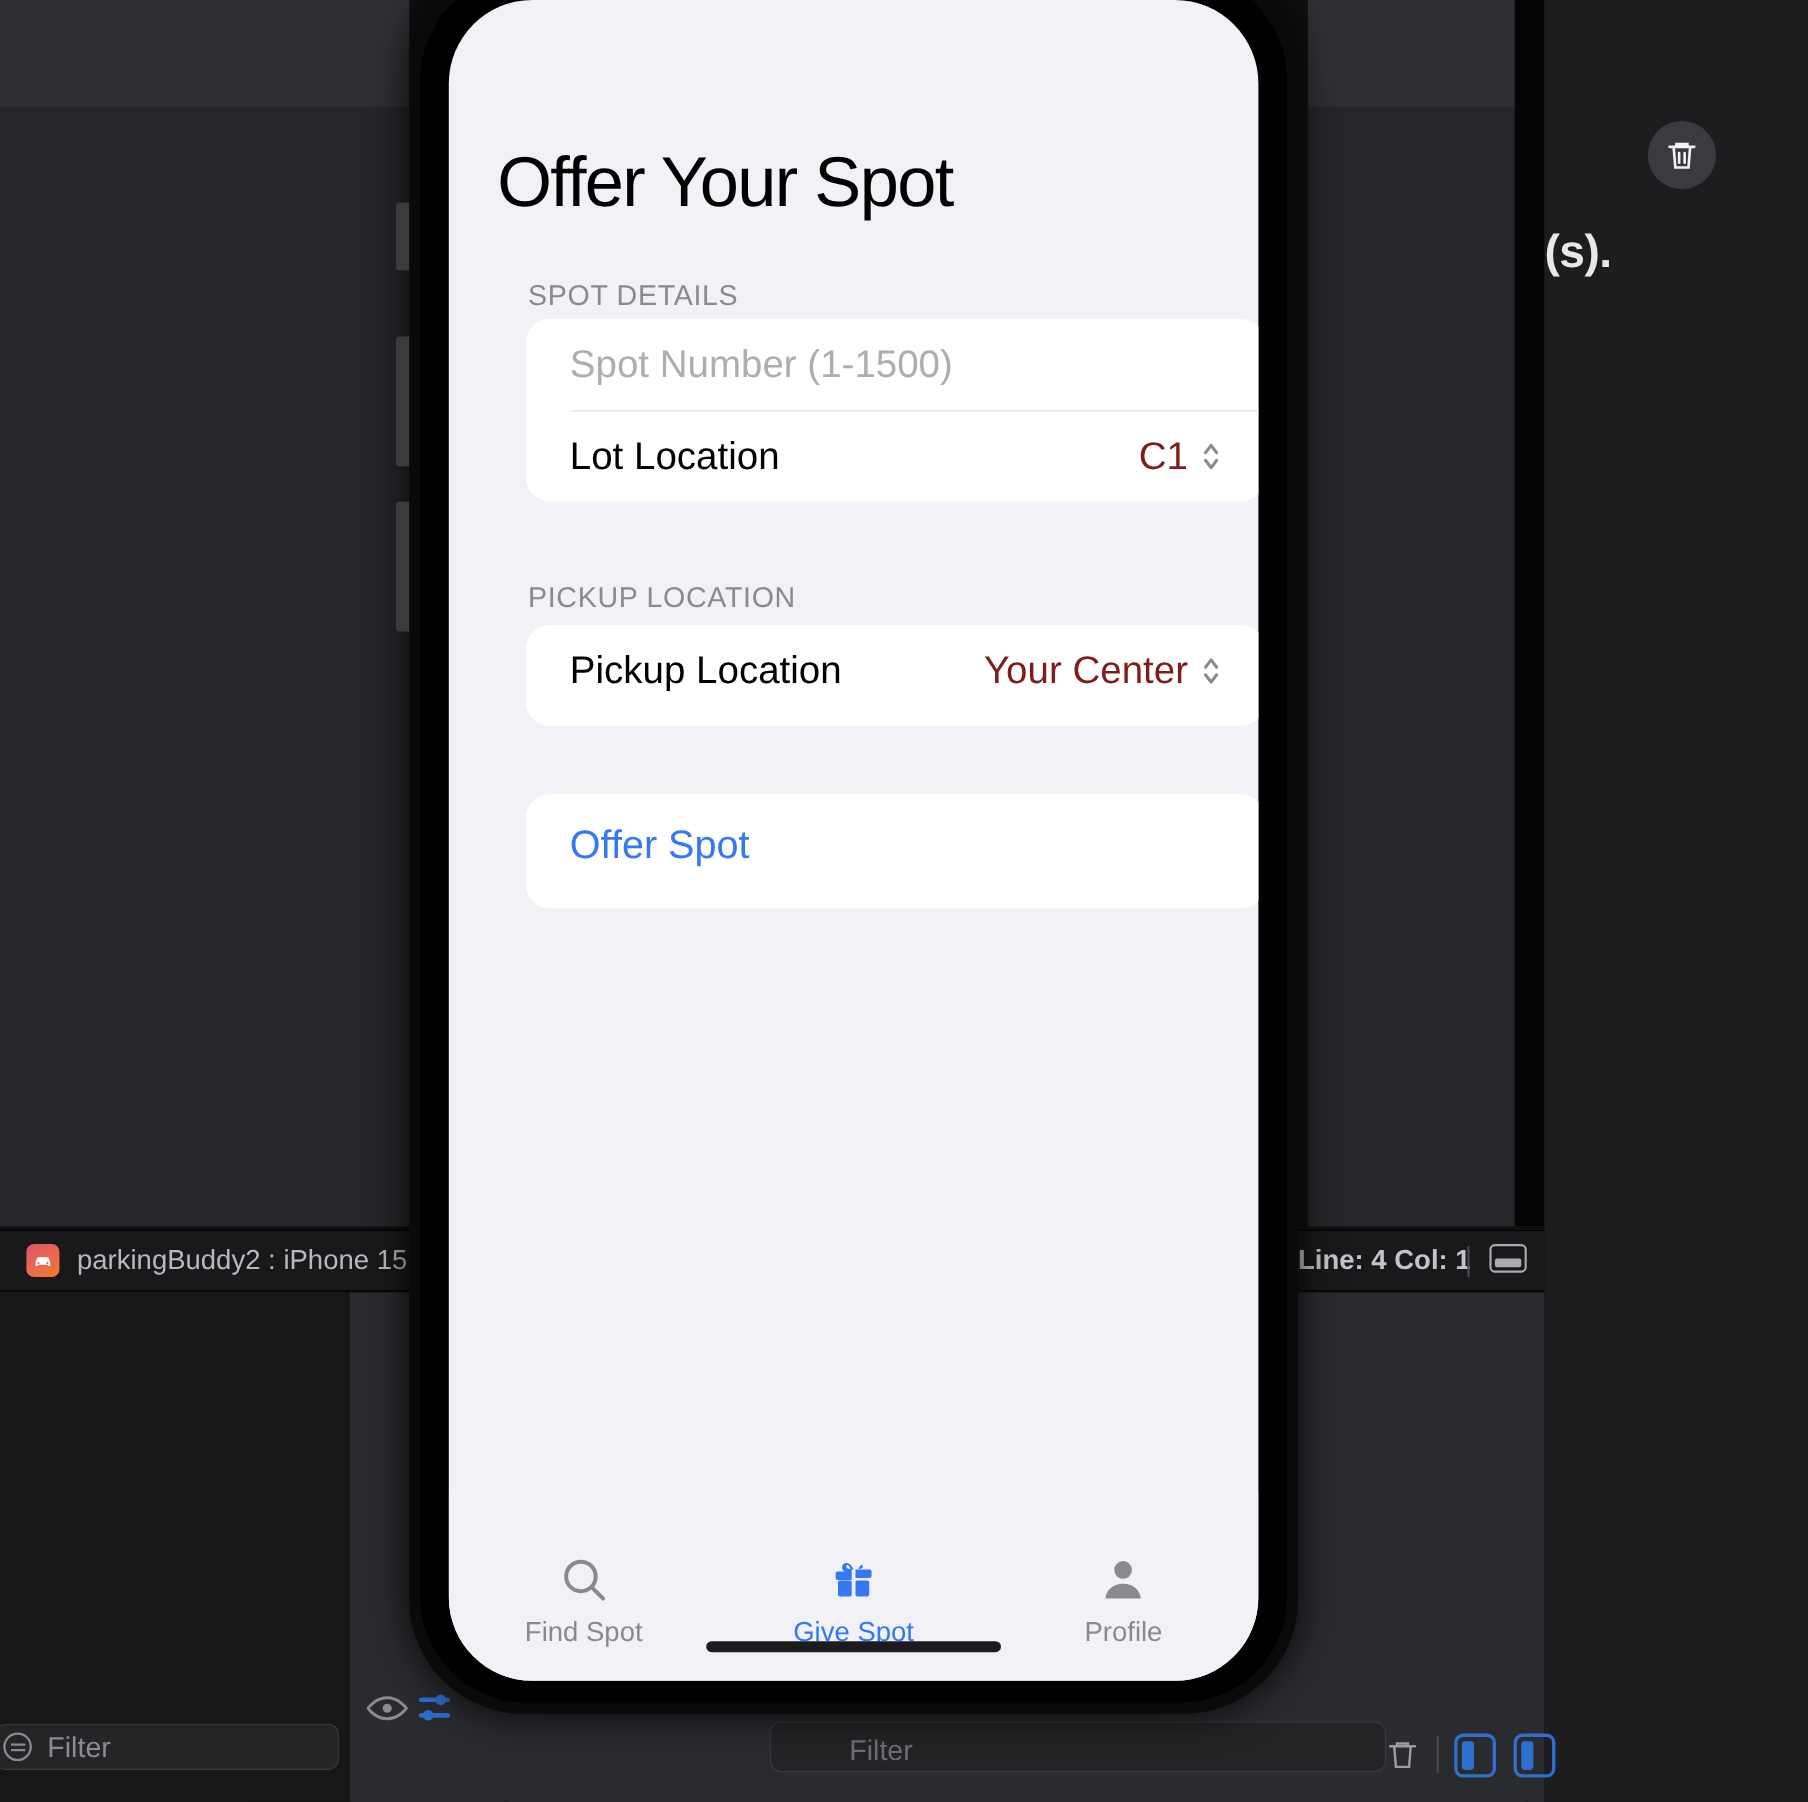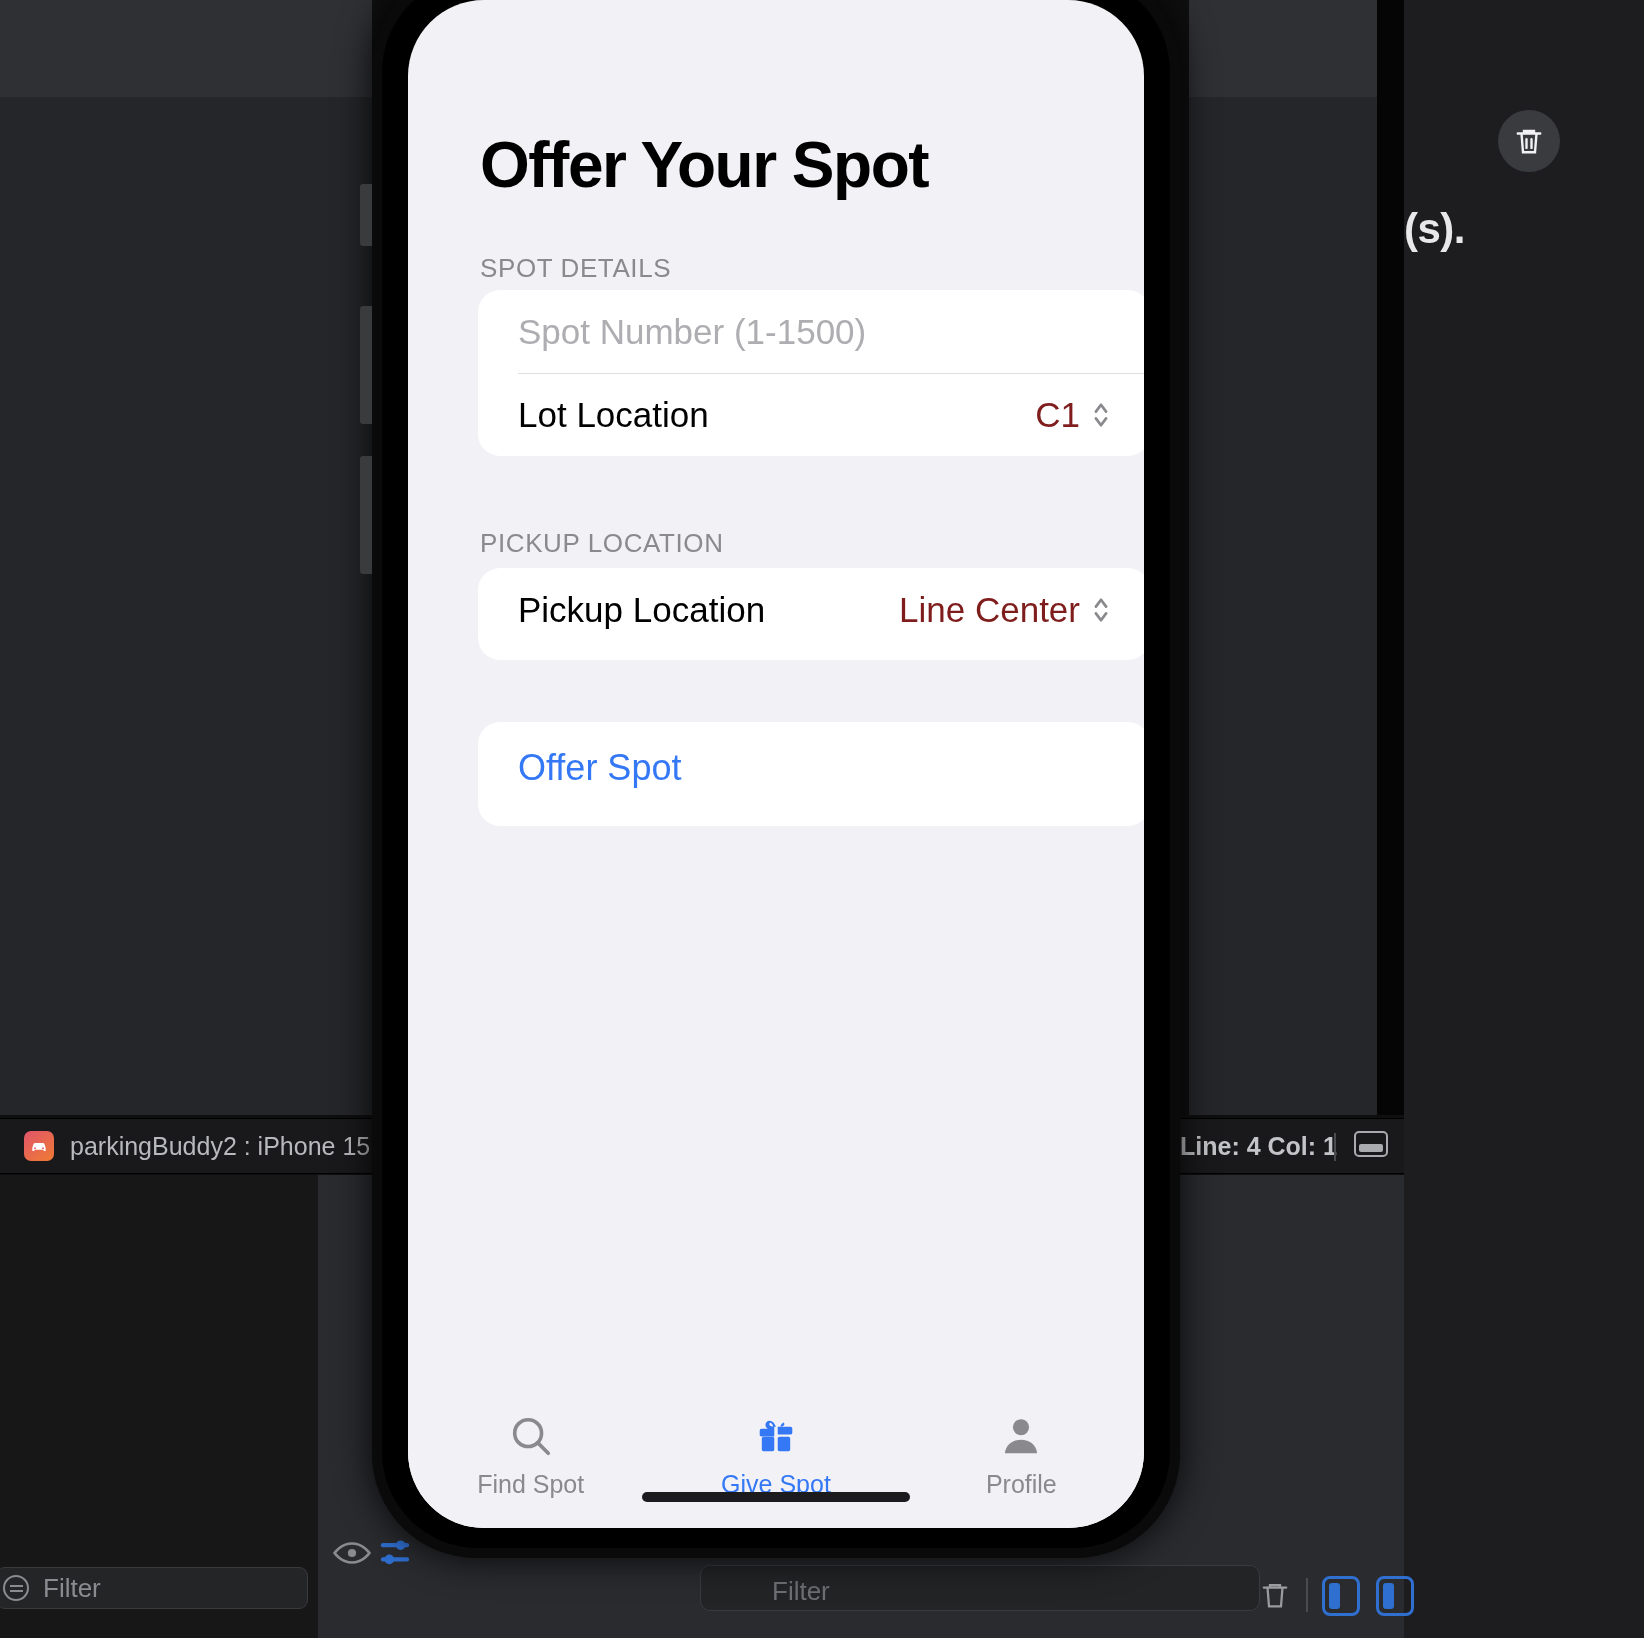--- a/index.html
+++ b/index.html
@@ -162,22 +162,22 @@
   #screen {
     position:absolute; left:36px; top:34px;
     width:736px; height:1528px;
     background:#f1f1f6;
     border-radius:76px;
     overflow:hidden;
   }
   .screen-inner { position:absolute; inset:0; padding:0 36px; }
 
   .nav-title {
-    position:absolute; left:72px; top:128px;
-    font-size:64px; font-weight:bold; color:#000;
+    position:absolute; left:44px; top:128px;
+    font-size:64px; font-weight:normal; color:#000;
     letter-spacing:-1.5px;
   }
 
   .section-header {
     position:absolute; left:72px;
     font-size:26px; color:#8a8a8e; letter-spacing:0.6px;
   }
   .section-header.sh1 { top:253px; }
   .section-header.sh2 { top:528px; }
 
@@ -330,21 +330,21 @@
           </span>
         </div>
       </div>
 
       <div class="section-header sh2">PICKUP LOCATION</div>
 
       <div class="card pickup">
         <div class="row r1">
           <span class="row-label">Pickup Location</span>
           <span class="row-value">
-            <span>Line Center</span>
+            <span>Your Center</span>
             <svg class="chev-ud" viewBox="0 0 10 20" fill="none" stroke="#8a8a8e" stroke-width="1.6" stroke-linecap="round" stroke-linejoin="round">
               <path d="M2 8l3-4 3 4"></path>
                 <path d="M2 12l3 4 3-4"></path>
             </svg>
           </span>
         </div>
       </div>
 
       <div class="card action">
         <div class="action-label">Offer Spot</div>

